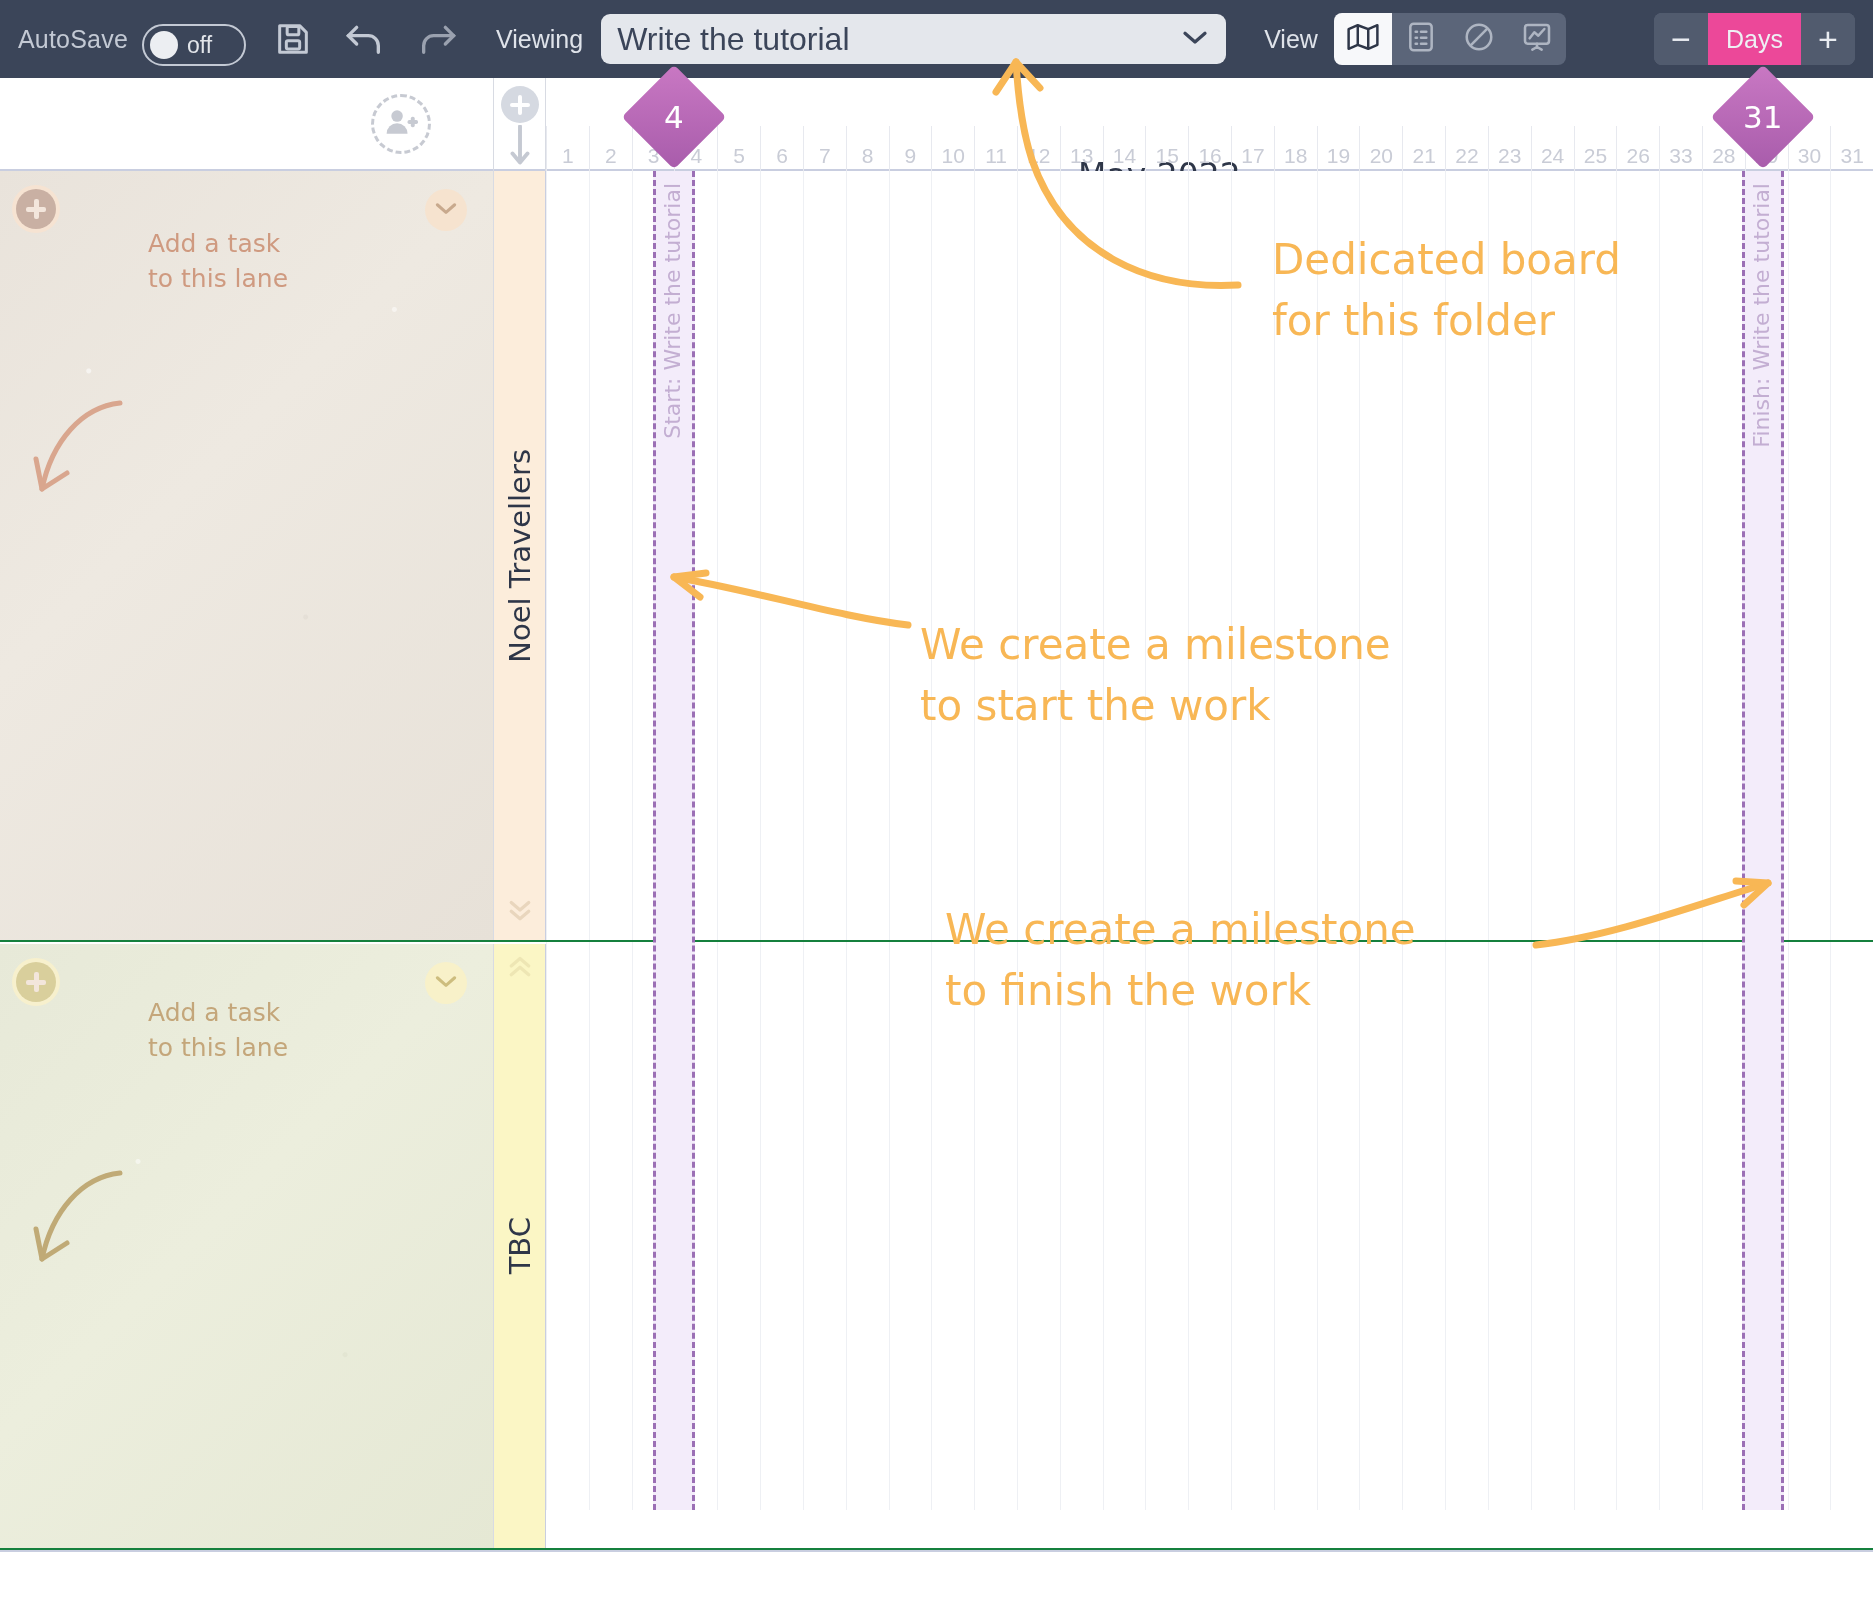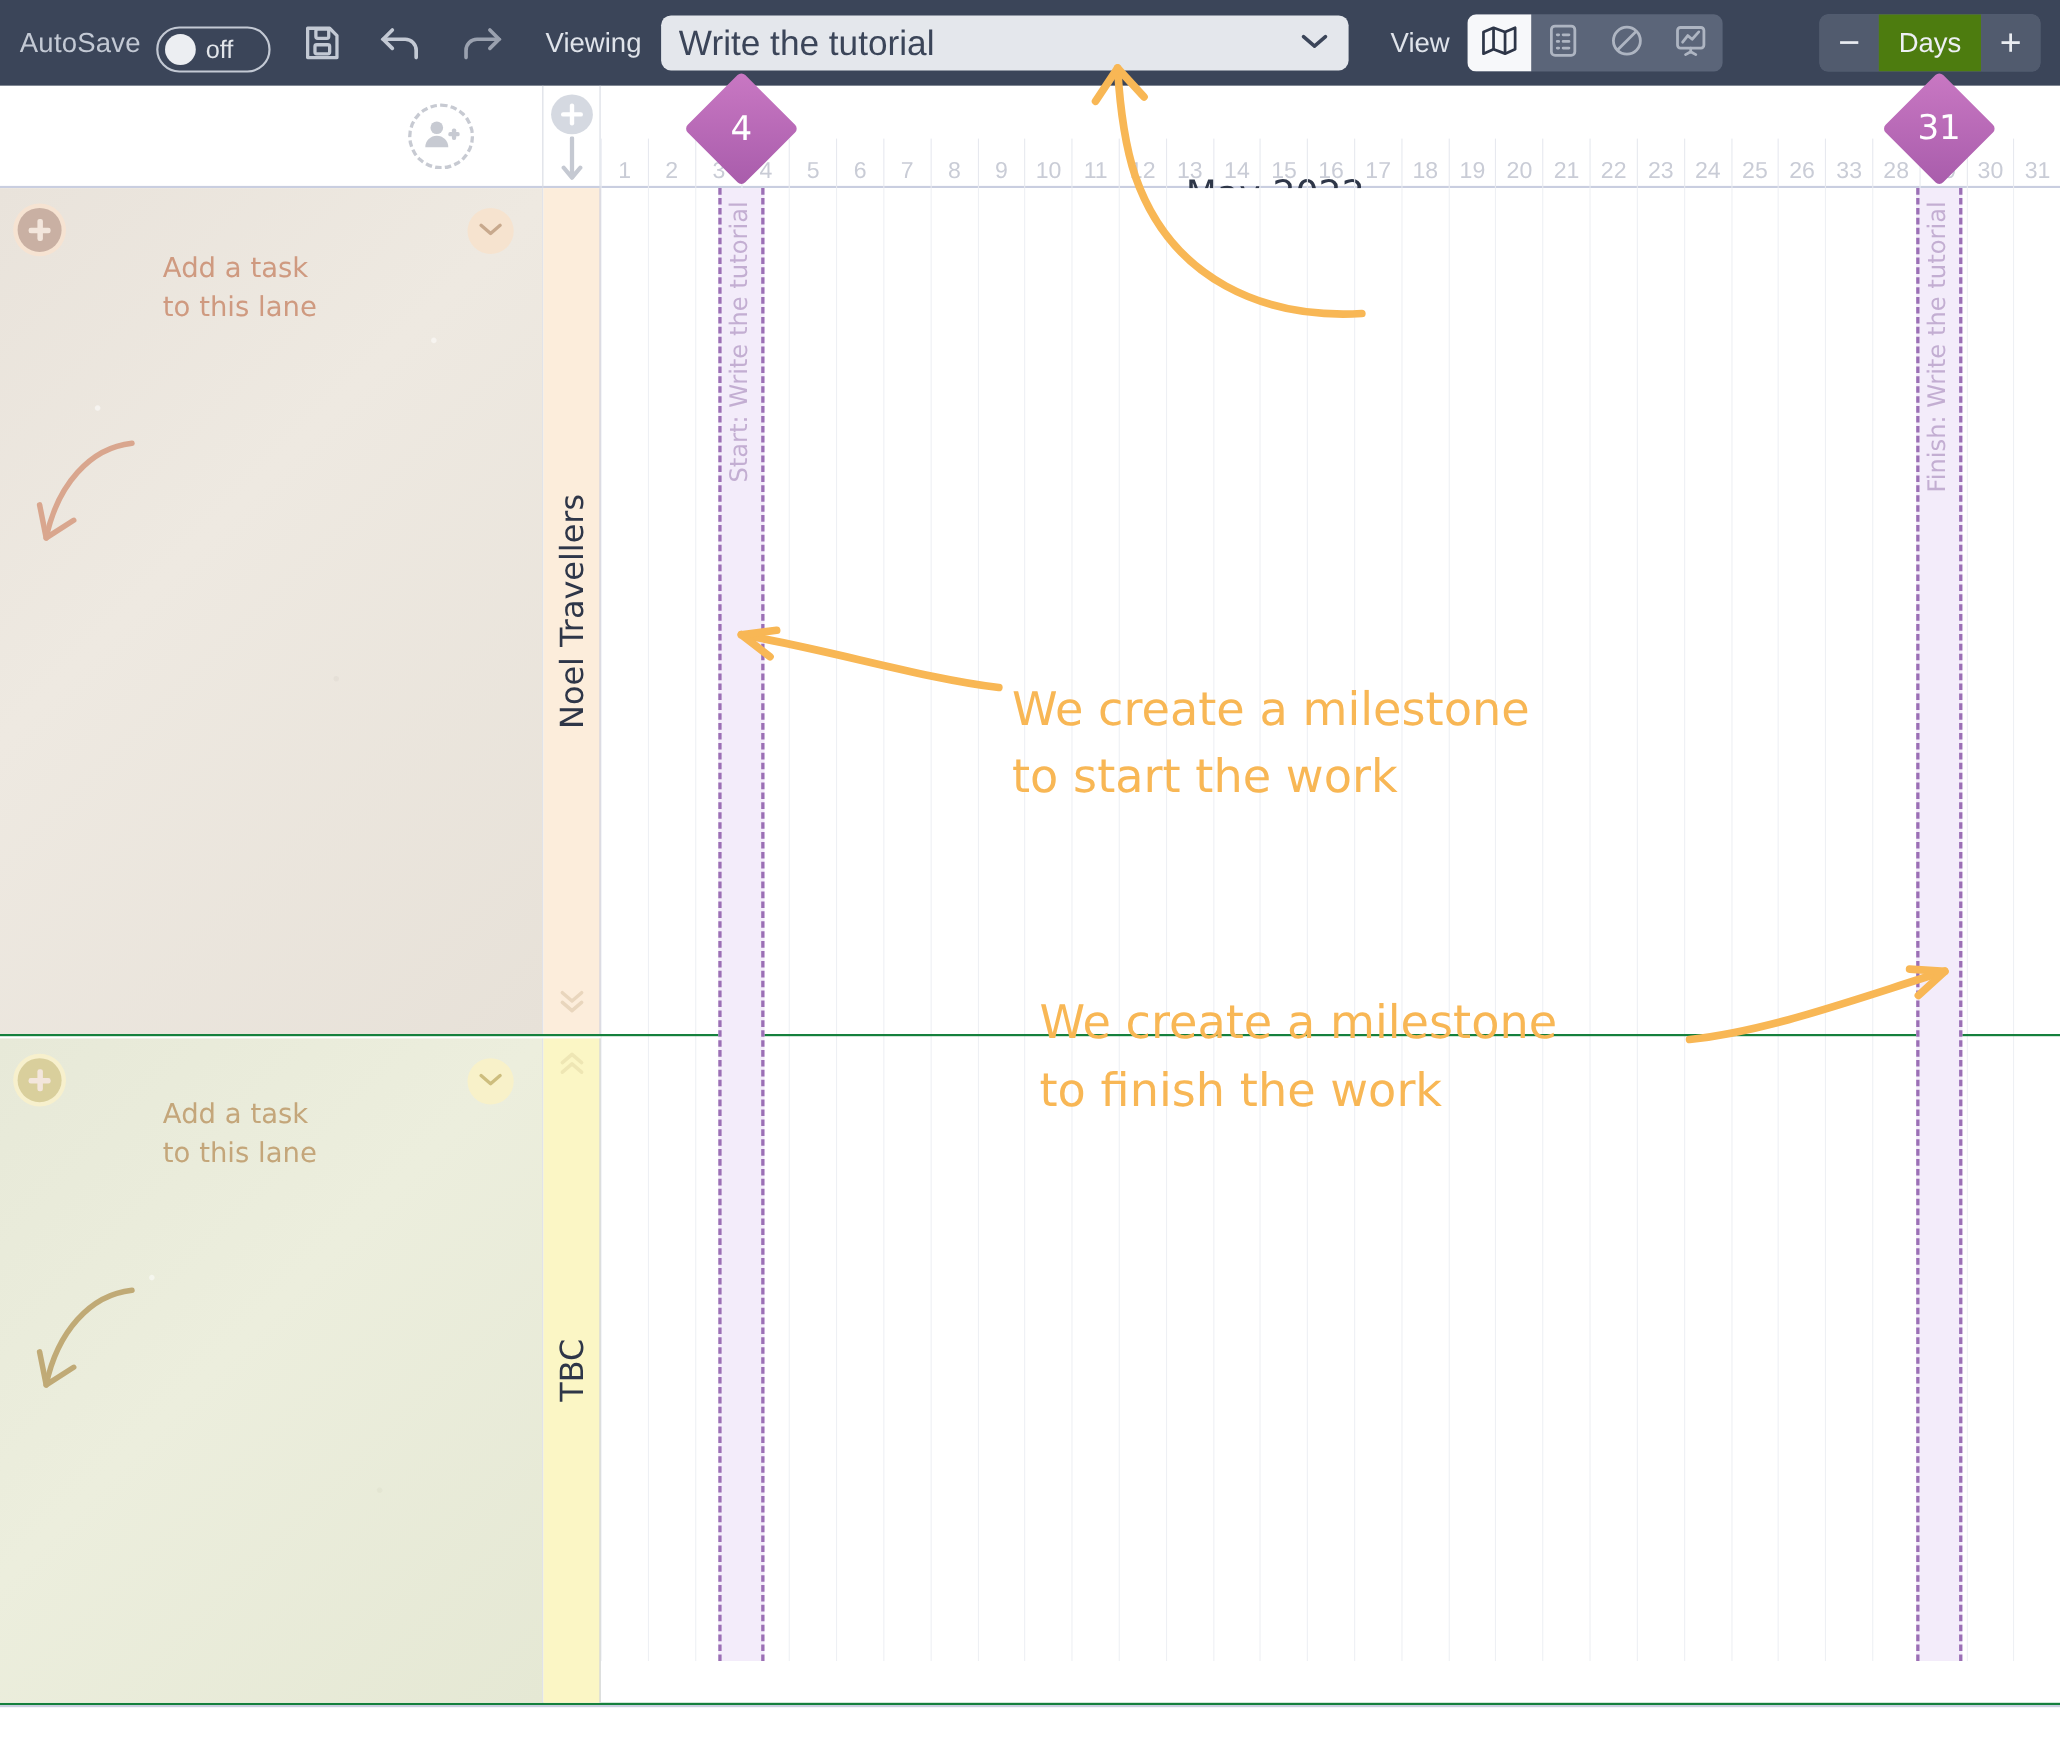--- a/index.html
+++ b/index.html
@@ -83,21 +83,21 @@
   }
   .zoom-btn {
     width: 54px; height: 52px;
     display: flex; align-items: center; justify-content: center;
     font-size: 34px; color: #e9ecf1; cursor: pointer;
     background: #515b6e;
   }
   .zoom-unit {
     padding: 0 18px; height: 52px; line-height: 52px;
     font-size: 25px; color: #eef0f4; cursor: pointer;
-    background: #4d7c0f;
+    background: #ec4899;
   }
 
   
   .headstrip {
     position: absolute; left: 0; top: 78px;
     width: 1873px; height: 93px;
     background: #ffffff;
     border-bottom: 2px solid #c9cee0;
   }
   .avatar-cell {
@@ -549,20 +549,22 @@
     </div>
   </div>
 
   <div class="ms-diamond" style="left:637px; top:80px;">
     <span>4</span>
   </div>
   <div class="ms-diamond" style="left:1726px; top:80px;">
     <span>31</span>
   </div>
 
+  <div class="callout" style="left:1272px; top:230px;">Dedicated board
+for this folder</div>
   <svg class="arrow-svg" style="left:850px; top:40px;" width="400" height="270" viewBox="0 0 400 270">
     <path d="M388 245 C300 250 215 215 182 120 C172 90 168 55 166 22" stroke="#f8b755" stroke-width="7" fill="none" stroke-linecap="round"></path>
     <path d="M166 22 L146 52 M166 22 L190 48" stroke="#f8b755" stroke-width="7" fill="none" stroke-linecap="round"></path>
   </svg>
 
   <div class="callout" style="left:920px; top:615px;">We create a milestone
 to start the work</div>
   <svg class="arrow-svg" style="left:660px; top:555px;" width="260" height="110" viewBox="0 0 260 110">
     <path d="M248 70 C180 62 95 36 14 22" stroke="#f8b755" stroke-width="7" fill="none" stroke-linecap="round"></path>
     <path d="M14 22 L46 18 M14 22 L40 42" stroke="#f8b755" stroke-width="7" fill="none" stroke-linecap="round"></path>

